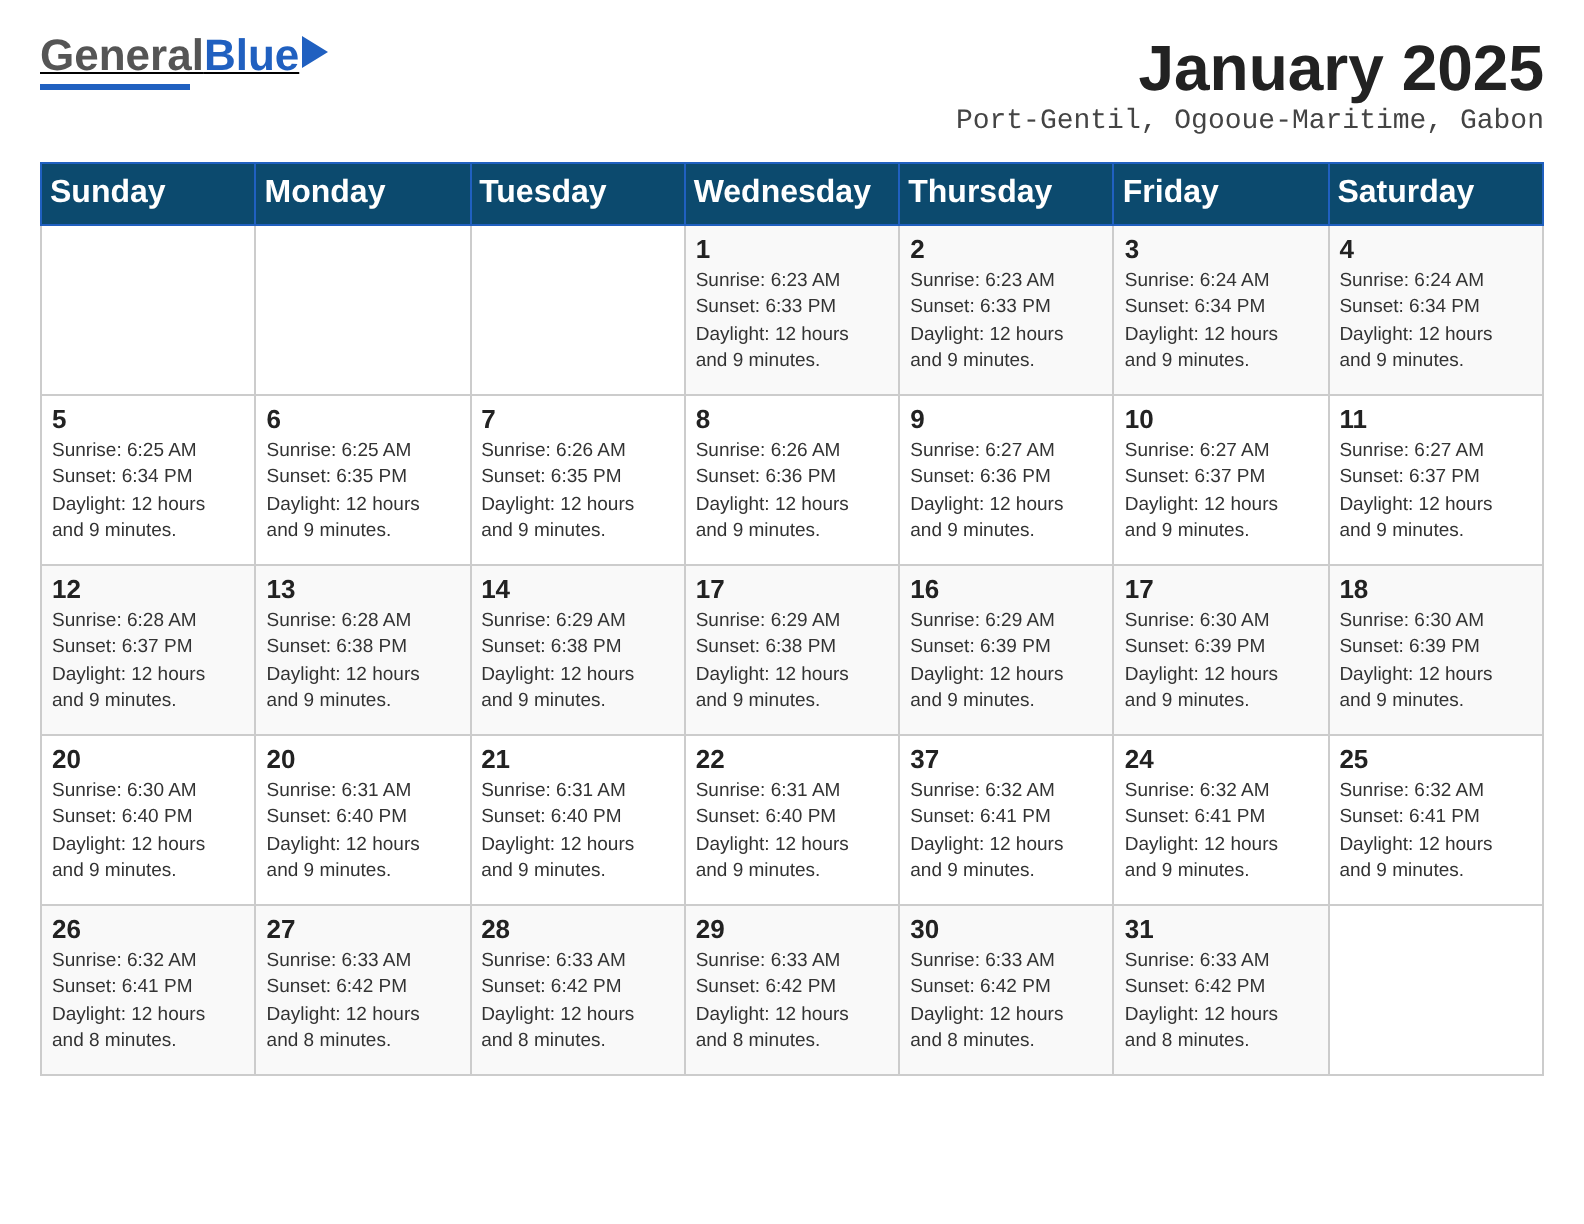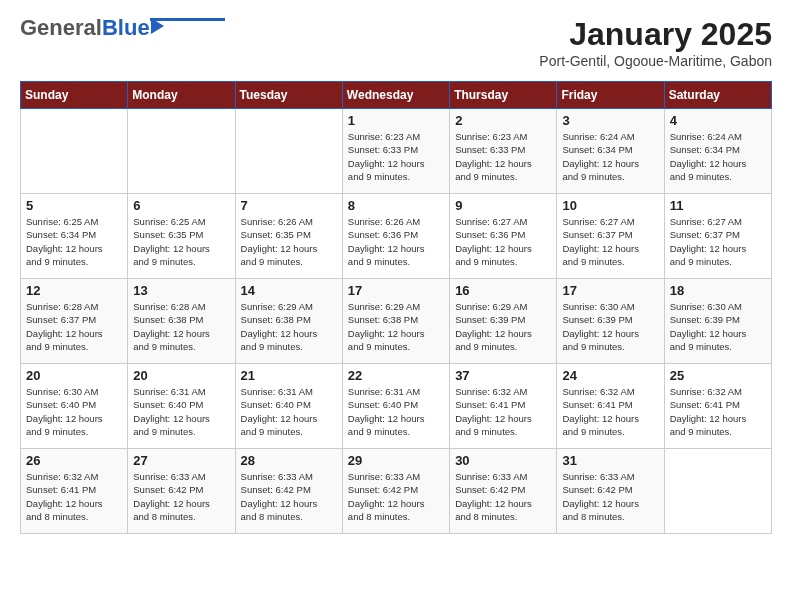--- a/index.html
+++ b/index.html
@@ -11,22 +11,23 @@
       padding: 16px 20px;
     }
     .header-area {
       display: flex;
       justify-content: space-between;
       align-items: flex-start;
       margin-bottom: 12px;
     }
     .logo {
       display: flex;
-      flex-direction: row;
+      flex-direction: column;
       align-items: flex-start;
+      text-decoration: underline;
     }
     .logo-text {
       font-size: 22px;
       font-weight: bold;
       line-height: 1.1;
     }
     .logo-text .general { color: #555; }
     .logo-text .blue { color: #2060c0; }
     .logo-line {
       width: 75px;
@@ -38,30 +39,31 @@
       text-align: right;
     }
     .cal-title {
       font-size: 32px;
       font-weight: bold;
       color: #222;
     }
     .cal-subtitle {
       font-size: 14px;
       color: #444;
+      font-family: Liberation Mono, monospace;
     }
     table {
       width: 100%;
       border-collapse: collapse;
       table-layout: fixed;
     }
     thead tr th {
-      background: #7f1d1d;
+      background: #0c4a6e;
       color: #fff;
-      font-size: 12px;
+      font-size: 16px;
       font-weight: bold;
       padding: 6px 4px;
       text-align: left;
       border: 1px solid #2060c0;
     }
     tbody tr td {
       border: 1px solid #ccc;
       vertical-align: top;
       padding: 4px 5px;
       font-size: 10px;

